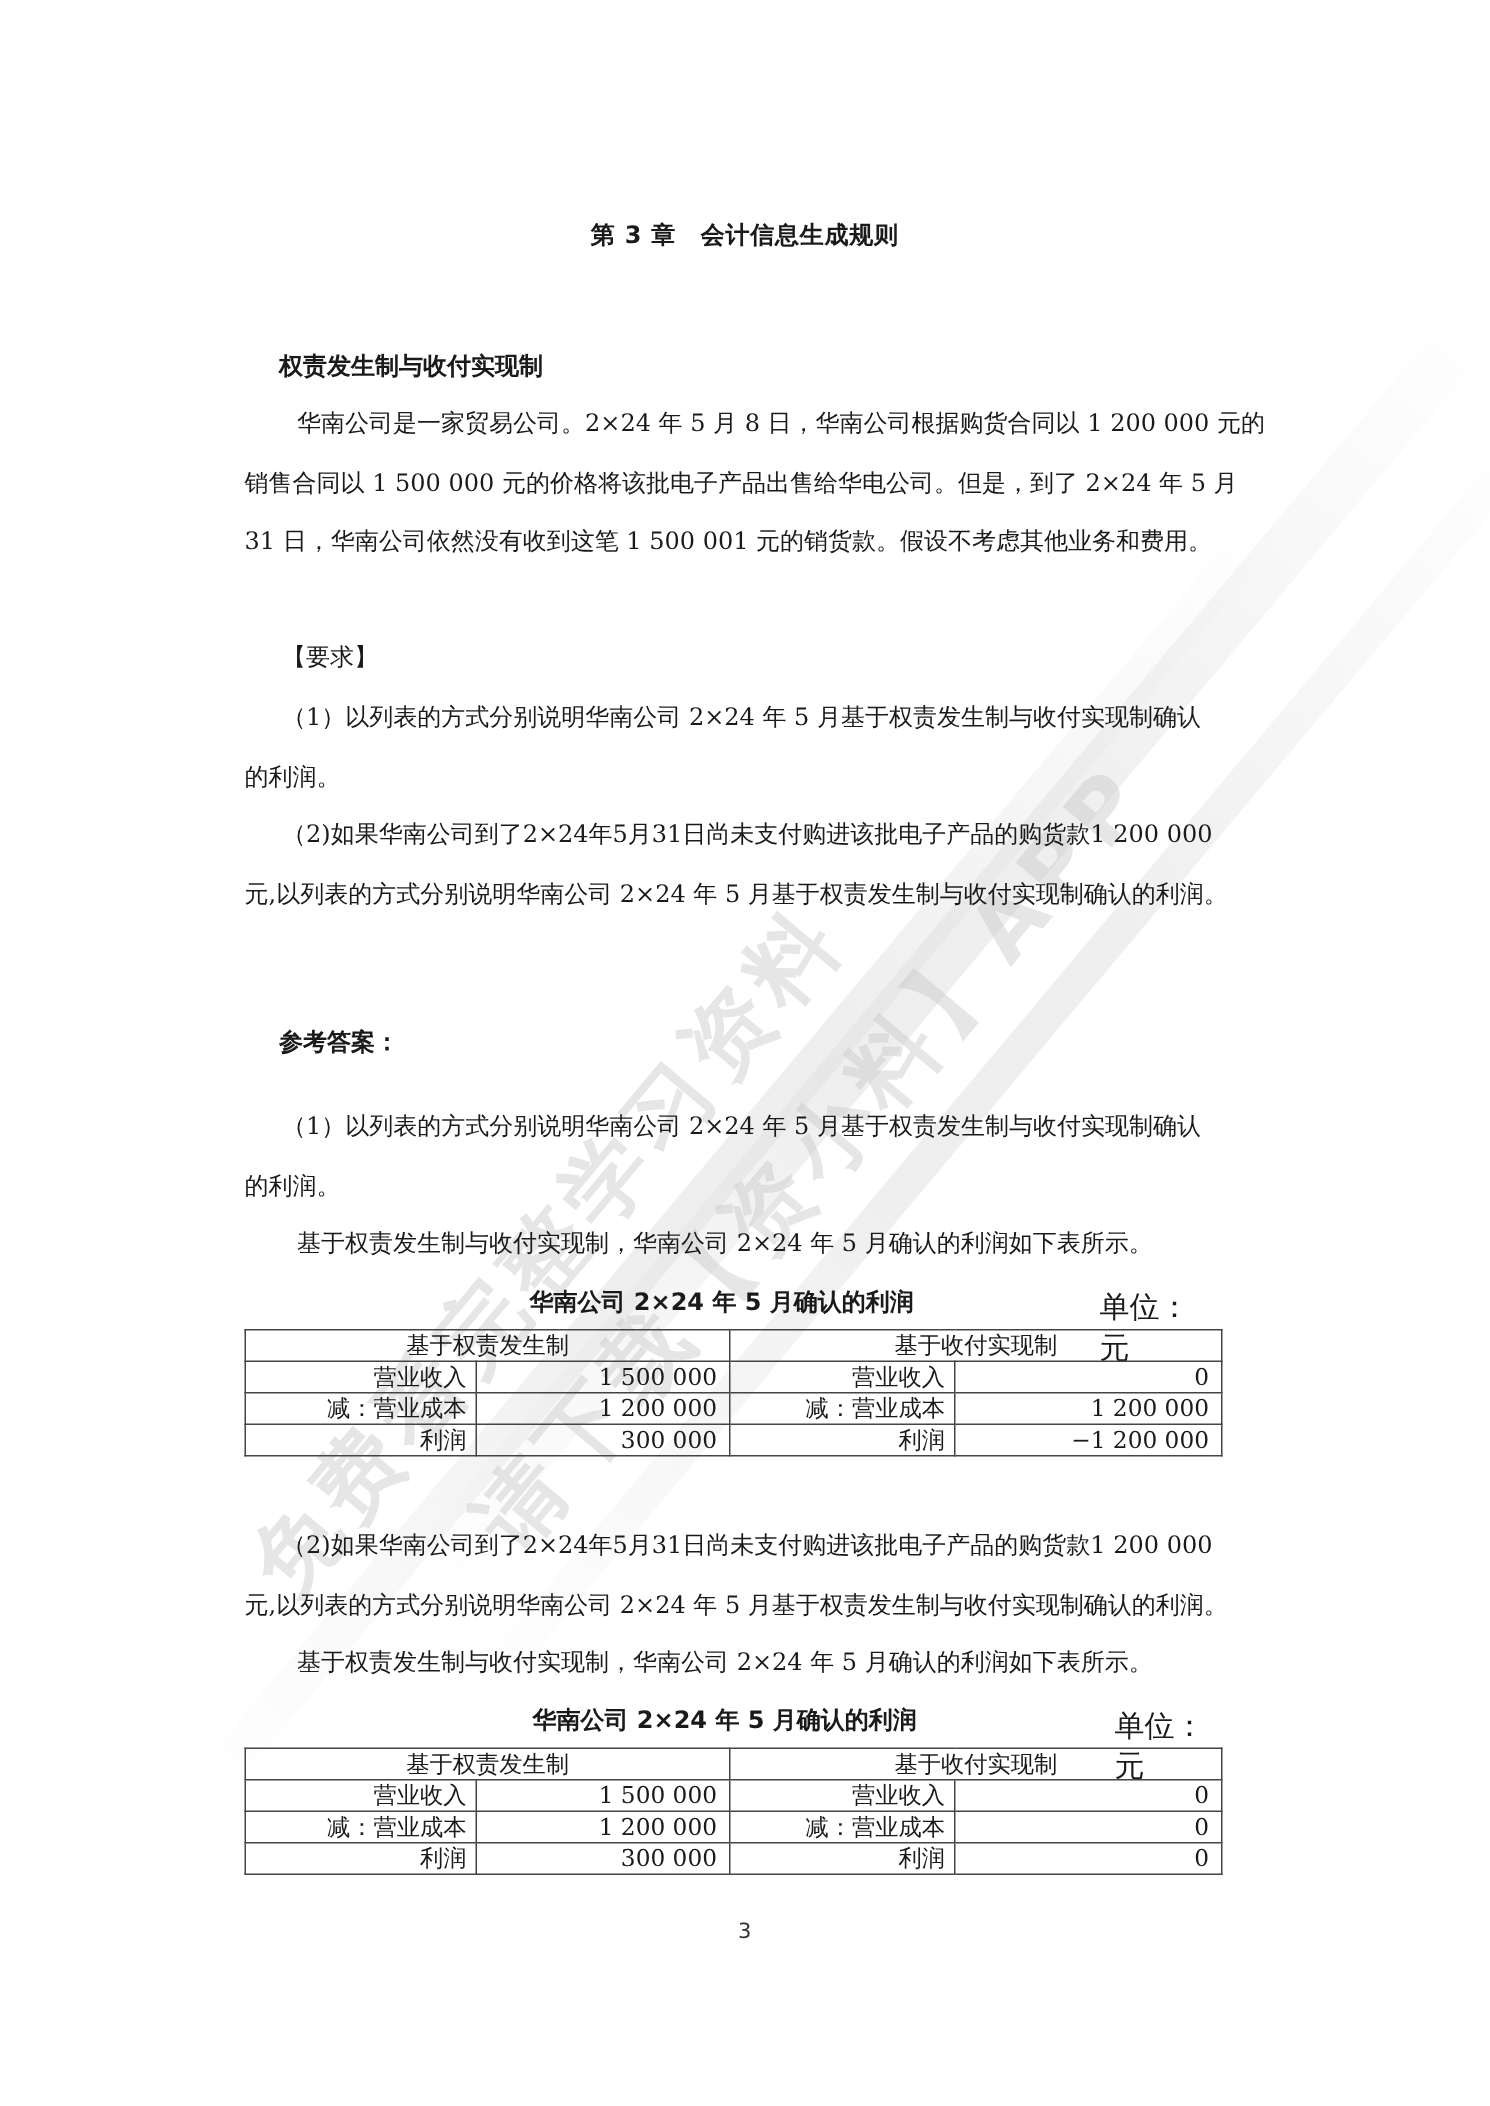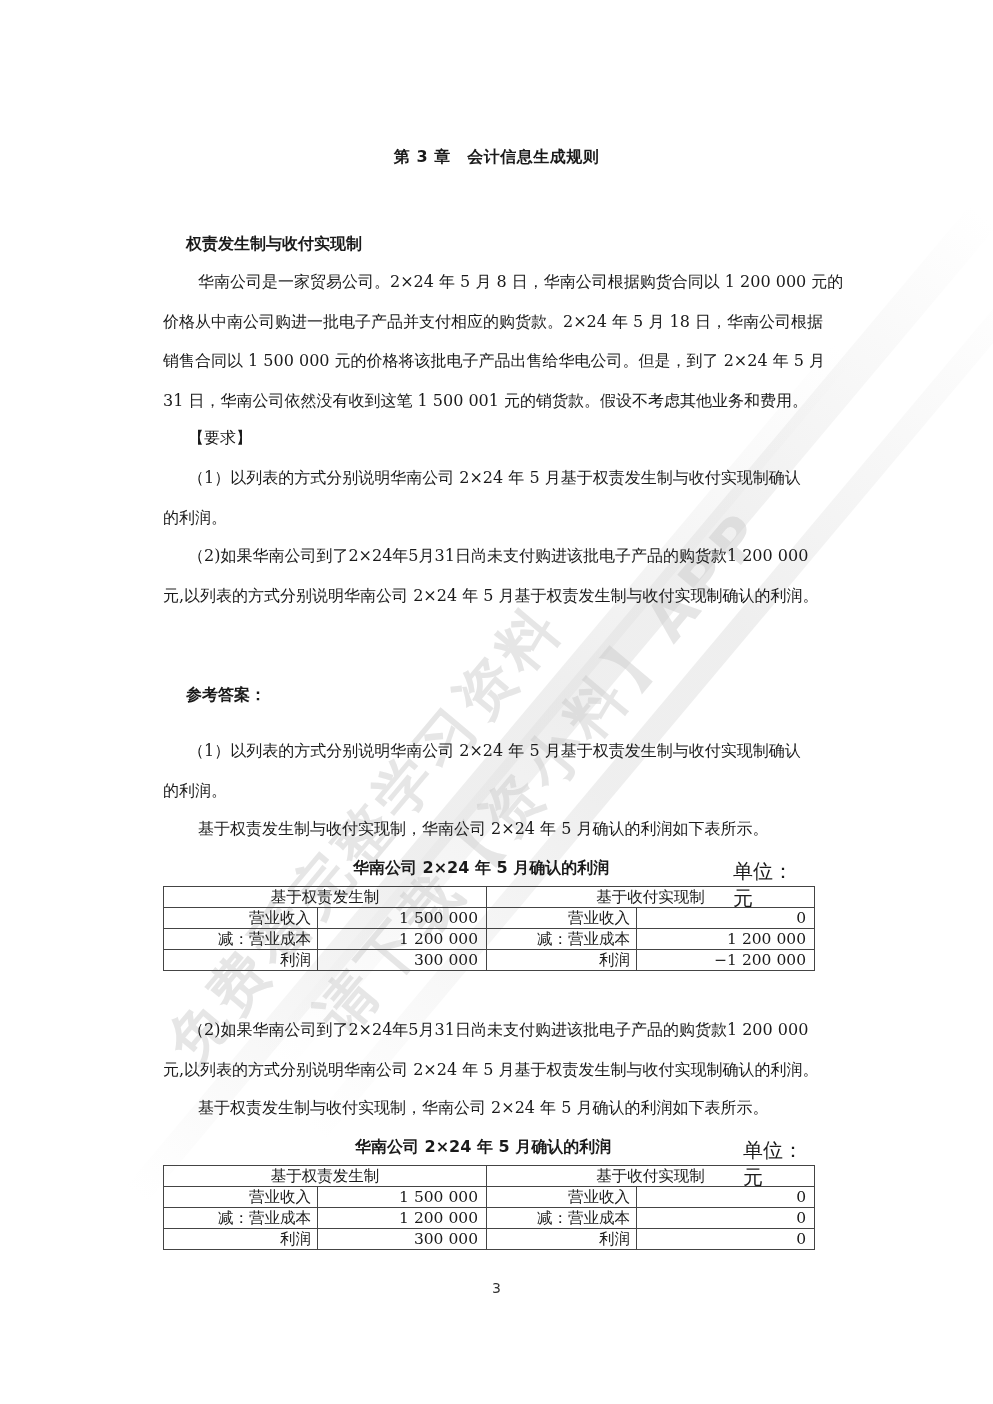--- a/index.html
+++ b/index.html
@@ -127,21 +127,20 @@
   </div>
 
   <div class="content">
 
     <div class="chapter-title">第 3 章　会计信息生成规则</div>
 
     <div class="section-title" style="top:234px;">权责发生制与收付实现制</div>
 
     <div class="para" style="top:262px;">
       <span class="line" style="padding-left:35px;">华南公司是一家贸易公司。2×24 年 5 月 8 日，华南公司根据购货合同以 1 200 000 元的</span>
-      <span class="line">价格从中南公司购进一批电子产品并支付相应的购货款。2×24 年 5 月 18 日，华南公司根据</span>
       <span class="line">销售合同以 1  500  000 元的价格将该批电子产品出售给华电公司。但是，到了 2×24 年 5 月</span>
       <span class="line">31 日，华南公司依然没有收到这笔 1 500 001 元的销货款。假设不考虑其他业务和费用。</span>
     </div>
 
     <div class="para" style="top:418px;">
       <span class="line" style="padding-left:25px;">【要求】</span>
     </div>
 
     <div class="para" style="top:458px;">
       <span class="line" style="padding-left:25px;">（1）以列表的方式分别说明华南公司 2×24 年 5 月基于权责发生制与收付实现制确认</span>

